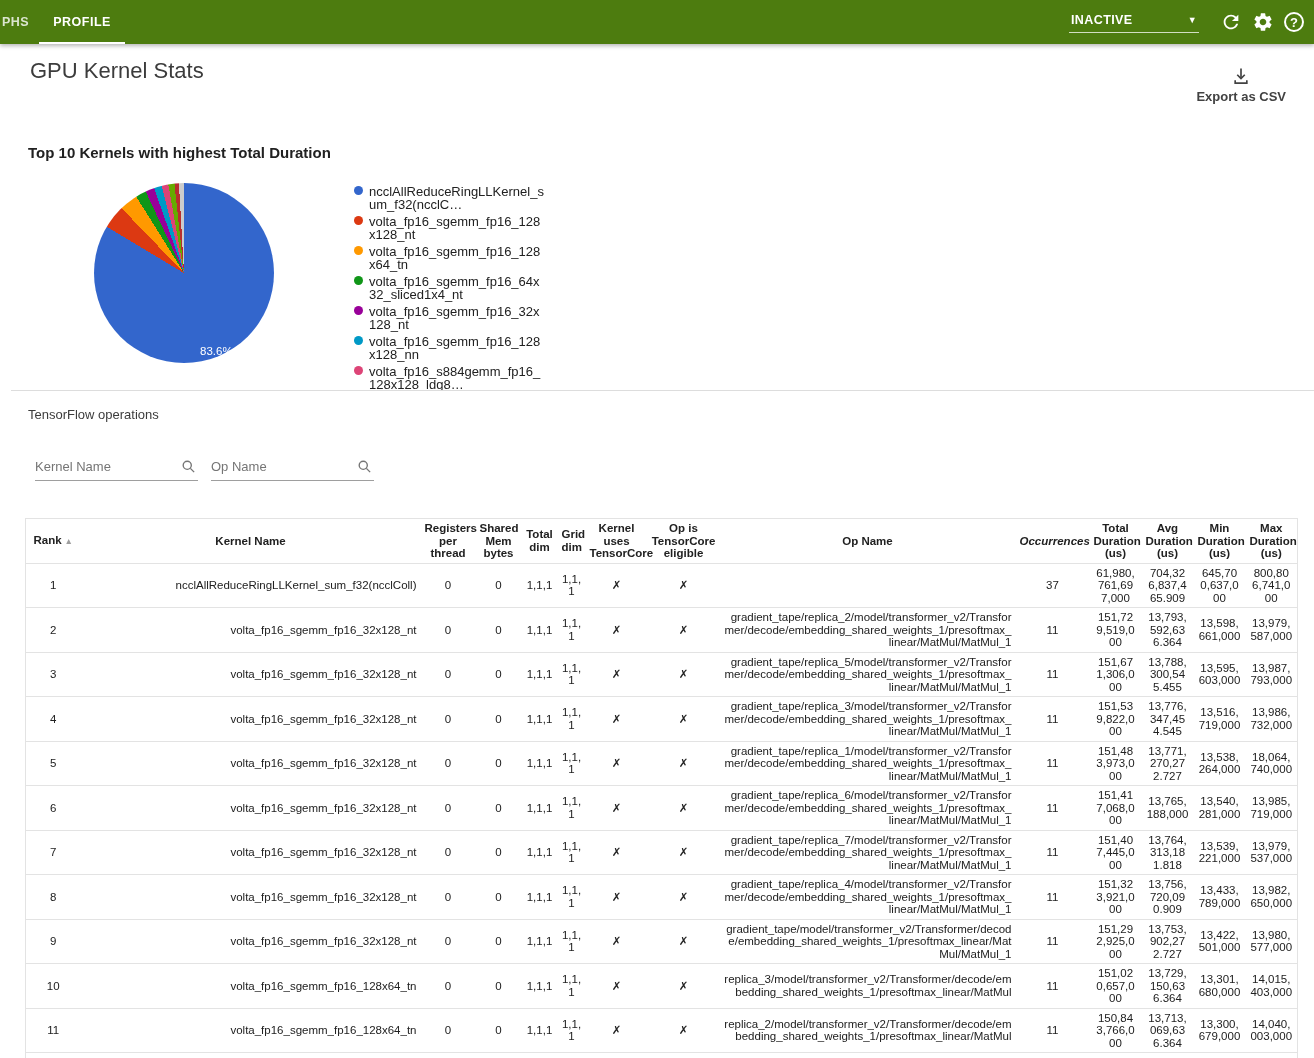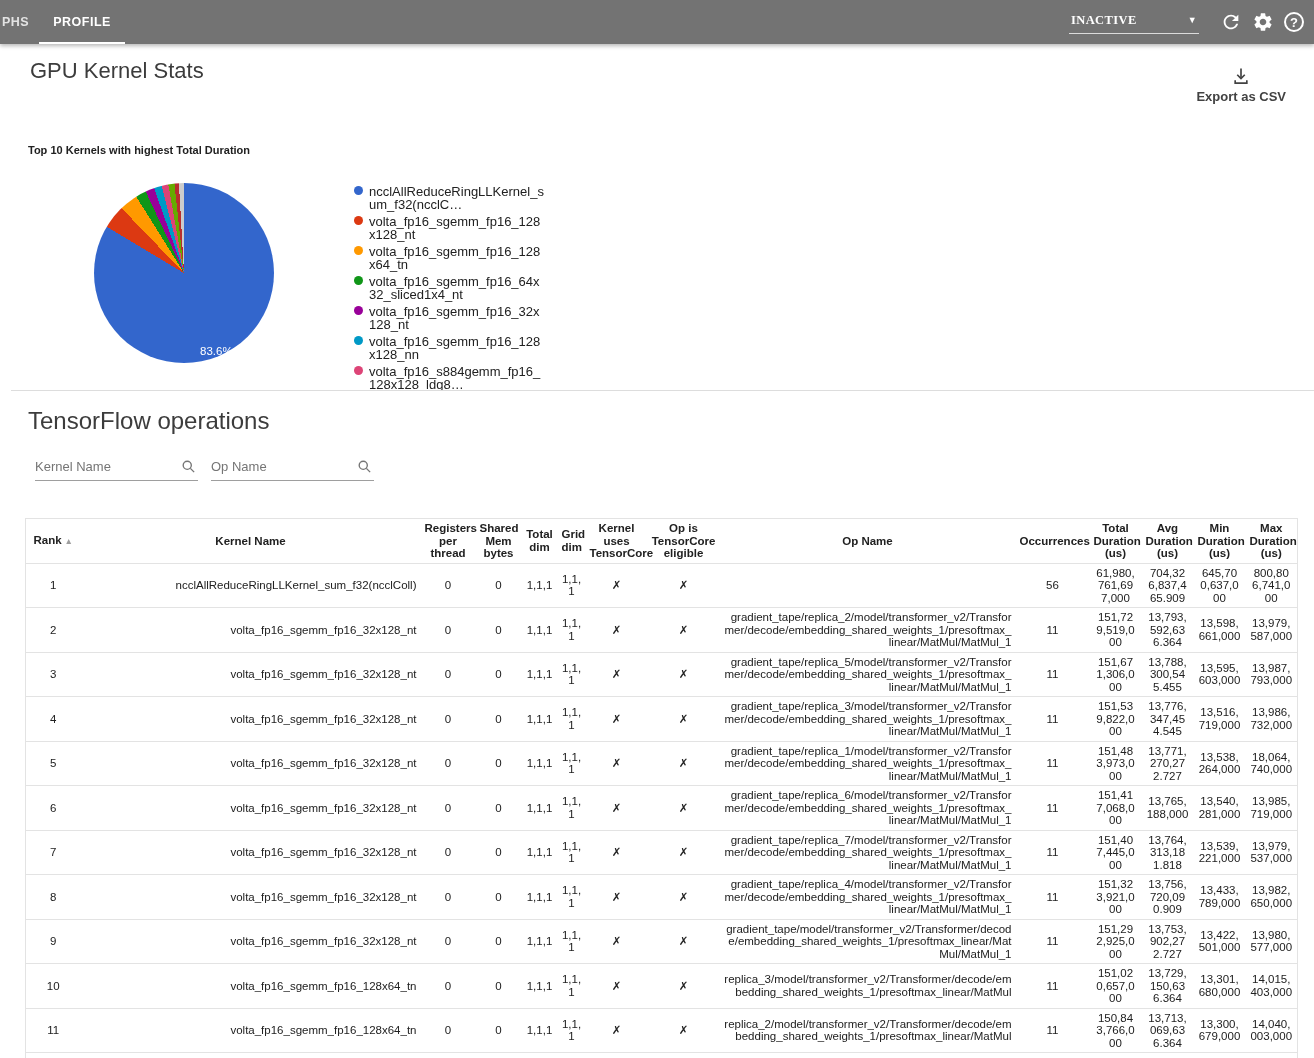--- a/index.html
+++ b/index.html
@@ -1,61 +1,61 @@
 <!DOCTYPE html>
 <html><head>
 <meta charset="utf-8">
 <style>
   * { box-sizing: border-box; }
   html,body { margin:0; padding:0; width:1314px; height:1058px; overflow:hidden;
               font-family:"Liberation Sans", sans-serif; background:#fff; color:#212121; }
 
   
-  .appbar { position:absolute; top:0; left:0; width:1314px; height:44px; background:#737373;
+  .appbar { position:absolute; top:0; left:0; width:1314px; height:44px; background:#4d7c0f;
             box-shadow:0 2px 4px rgba(0,0,0,0.28); z-index:20;padding-left:8px; }
   .tabs { position:absolute; left:0; top:0; height:44px; display:flex; }
   .tab { height:44px; display:flex; align-items:center; padding:0 14px; color:rgba(255,255,255,0.8);
          font-size:12.5px; font-weight:bold; letter-spacing:0.5px; position:relative; cursor:pointer; }
   .tab.cut { padding-left:2px; padding-right:10px; }
   .tab.active { color:#fff; }
   .tab.active::after { content:""; position:absolute; left:0; right:0; bottom:0; height:2px; background:#fff; }
   .appbar-right { position:absolute; right:4px; top:0; height:44px; display:flex; align-items:center; }
   .run-select { width:130px; color:#fff; font-size:12.5px; font-weight:bold; letter-spacing:0.4px;
                 border-bottom:1px solid rgba(255,255,255,0.75); padding:2px 2px 5px 2px; position:relative;
-                margin-right:16px; cursor:pointer;font-family:Liberation Serif, serif; }
+                margin-right:16px; cursor:pointer; }
   .run-select .caret { position:absolute; right:2px; top:4px; font-size:9px; color:#fff; }
   .abicon { width:22px; height:22px; margin:0 5px; color:#fff; cursor:pointer; flex:0 0 auto; }
   .abicon svg { width:22px; height:22px; display:block; }
   .help-circle { width:20px; height:20px; border:2px solid #fff; border-radius:50%; color:#fff;
                  font-size:13px; font-weight:bold; display:flex; align-items:center; justify-content:center;
                  margin:0 6px 0 5px; cursor:pointer; }
 
   
   .left-rule { position:absolute; left:11px; top:44px; bottom:0; width:1px; background:#ddd; }
 
   
   .sec1 { position:absolute; left:0; top:44px; width:1314px; height:346px; background:#fff; }
   .sec1 h1 { position:absolute; left:30px; top:14px; margin:0; font-size:22px; font-weight:400; color:#3c3c3c; }
   .export { position:absolute; right:28px; top:22px; text-align:center; cursor:pointer; color:#424242; }
   .export svg { width:20px; height:20px; display:block; margin:0 auto 3px auto; }
   .export .lbl { font-size:13px; font-weight:bold; color:#424242; }
-  .chart-title { position:absolute; left:28px; top:100px; font-size:11px; font-weight:bold; color:#212121; }
+  .chart-title { position:absolute; left:28px; top:100px; font-size:15px; font-weight:bold; color:#212121; }
   .pie-wrap { position:absolute; left:94px; top:139px; width:180px; height:180px; }
   .pie { width:180px; height:180px; border-radius:50%; }
   .pie-label { position:absolute; left:106px; top:162px; color:#fff; font-size:11.5px; }
   .legend { position:absolute; left:354px; top:141px; width:190px; }
   .legend-item { display:flex; align-items:flex-start; margin-bottom:4px; cursor:pointer; }
   .legend-swatch { width:9px; height:9px; border-radius:50%; margin:1px 6px 0 0; flex:0 0 auto; }
   .legend-text { font-size:13px; line-height:13px; color:#212121; word-break:break-all; }
 
   .sec-divider { position:absolute; left:11px; top:390px; width:1303px; height:0; border-top:1px solid #ddd; }
 
   
   .sec2 { position:absolute; left:0; top:391px; width:1314px; height:667px; background:#fff; }
-  .sec2 h2 { position:absolute; left:28px; top:16px; margin:0; font-size:24px; font-weight:400; color:#3c3c3c; }
+  .sec2 h2 { position:absolute; left:28px; top:16px; margin:0; font-size:13px; font-weight:400; color:#3c3c3c; }
   .filter { position:absolute; top:64px; width:163px; }
   .filter.f1 { left:35px; } .filter.f2 { left:211px; }
   .filter input { width:163px; border:none; outline:none; border-bottom:1px solid #9e9e9e;
                   font-size:13px; padding:4px 22px 6px 0; font-family:"Liberation Sans",sans-serif;
                   color:#212121; background:transparent; }
   .filter input::placeholder { color:#757575; }
   .filter .sicon { position:absolute; right:2px; top:4px; width:15px; height:15px; color:#757575; }
   .filter .sicon svg { width:15px; height:15px; display:block; }
 
   
@@ -63,21 +63,21 @@
                  table-layout:fixed; border:1px solid #e3e3e3; }
   table.kstats th, table.kstats td { border-bottom:1px solid #e3e3e3; padding:3px 4px;
                  font-size:11.5px; line-height:12.5px; vertical-align:middle; }
   table.kstats th { font-weight:bold; color:#212121; text-align:center; height:39px; }
   table.kstats td { text-align:center; color:#212121; word-break:break-all; height:38px; }
   table.kstats td.al { text-align:right; }
   col.c-rank{width:55px} col.c-kname{width:340px} col.c-reg{width:55px} col.c-shm{width:46px}
   col.c-blk{width:36px} col.c-grd{width:28px} col.c-ktc{width:62px} col.c-otc{width:72px}
   col.c-op{width:296px} col.c-occ{width:74px} col.c-tot{width:52px} col.c-avg{width:52px}
   col.c-min{width:52px} col.c-max{width:52px}
-  th.nw { white-space:nowrap; }
+  th.nw { white-space:nowrap;font-style:italic; }
   .sort-arrow { color:#9e9e9e; font-size:8.5px; margin-left:3px; }
   .cross { font-size:11.5px; color:#212121; }
 </style>
 </head>
 <body>
 
 <div class="appbar">
   <div class="tabs">
     <div class="tab cut">PHS</div>
     <div class="tab active">PROFILE</div>
@@ -228,21 +228,21 @@
         <tr>
           <td>1</td>
           <td class="al">ncclAllReduceRingLLKernel_sum_f32(ncclColl)</td>
           <td>0</td>
           <td>0</td>
           <td>1,1,1</td>
           <td>1,1,1</td>
           <td><span class="cross">✗</span></td>
           <td><span class="cross">✗</span></td>
           <td class="al"></td>
-          <td>56</td>
+          <td>37</td>
           <td>61,980,761,697,000</td>
           <td>704,326,837,465.909</td>
           <td>645,700,637,000</td>
           <td>800,806,741,000</td>
         </tr>
         <tr>
           <td>2</td>
           <td class="al">volta_fp16_sgemm_fp16_32x128_nt</td>
           <td>0</td>
           <td>0</td>

